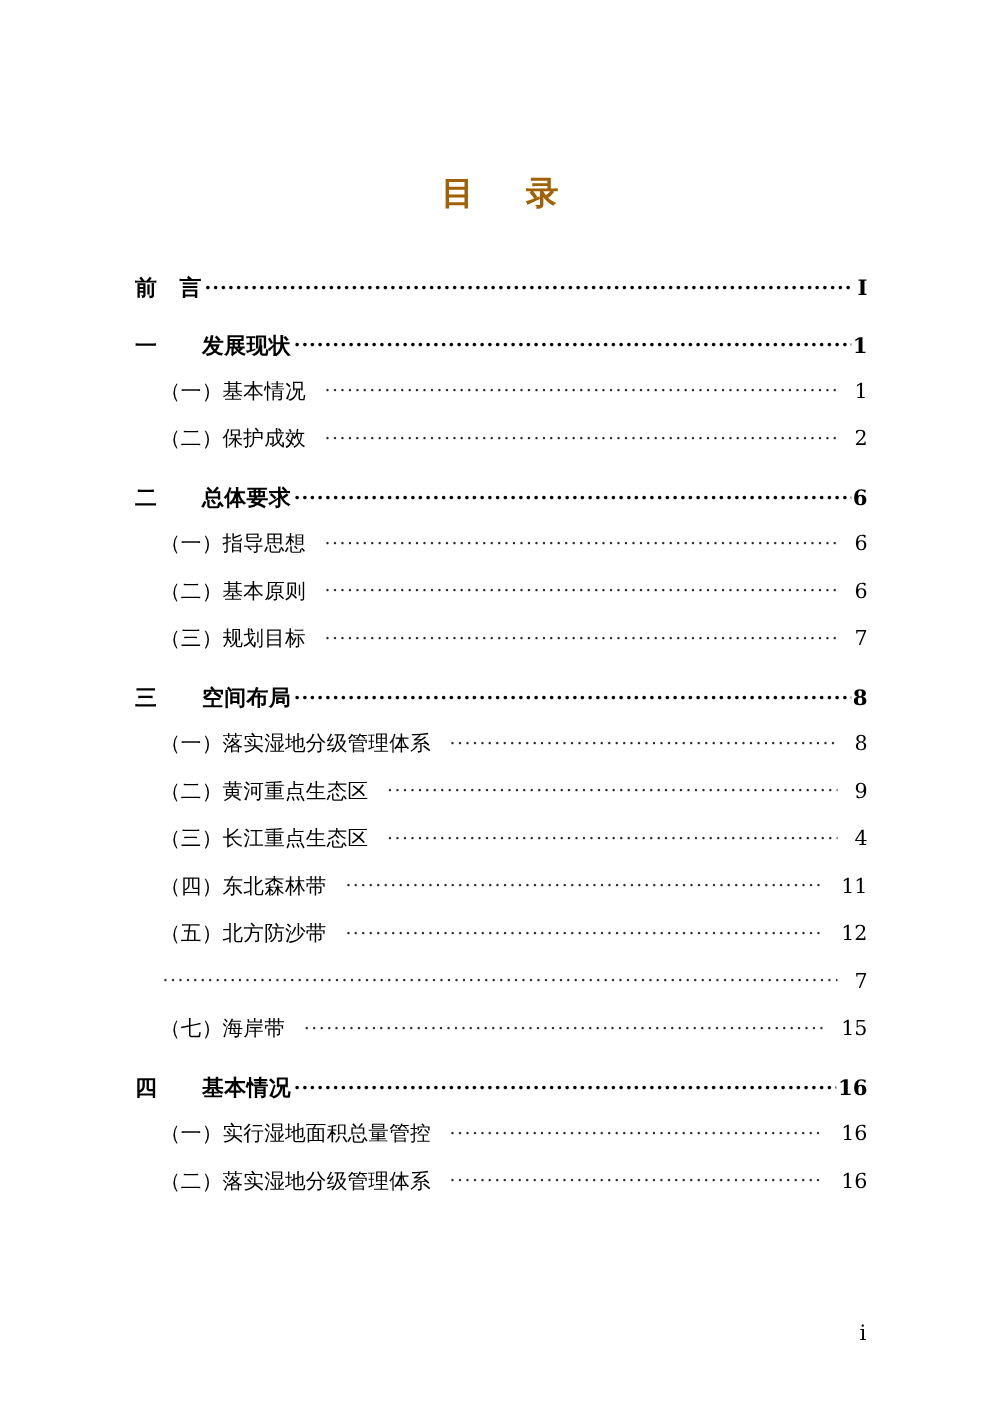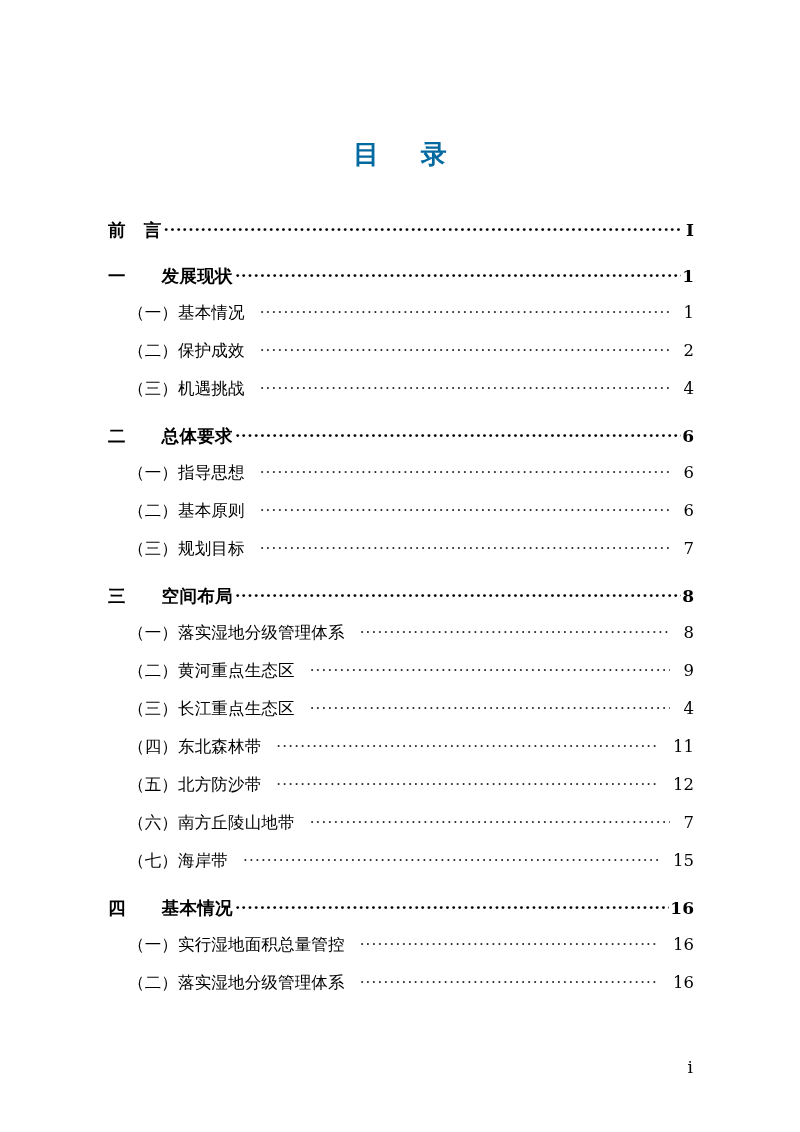--- a/index.html
+++ b/index.html
@@ -29,21 +29,21 @@
     position: absolute;
     left: 0;
     top: 137px;
     width: 800px;
     text-align: center;
     font-family: "Liberation Sans", "DejaVu Sans", sans-serif;
     font-weight: bold;
     font-size: 26px;
     letter-spacing: 0.30em;
     text-indent: 0.30em;
-    color: #0369a1;
+    color: #a16207;
   }
 
   
   .toc {
     position: absolute;
     left: 108px;
     top: 218px;
     width: 586px;
   }
 
@@ -157,80 +157,74 @@
       <div class="toc-row lv2">
         <span class="toc-label">（一）基本情况</span>
         <span class="toc-dots"></span>
         <span class="toc-page">1</span>
       </div>
       <div class="toc-row lv2">
         <span class="toc-label">（二）保护成效</span>
         <span class="toc-dots"></span>
         <span class="toc-page">2</span>
       </div>
-      <div class="toc-row lv2">
-        <span class="toc-label">（三）机遇挑战</span>
+      <div class="toc-row lv1">
+        <span class="toc-label">二　　总体要求</span>
+        <span class="toc-dots"></span>
+        <span class="toc-page">6</span>
+      </div>
+      <div class="toc-row lv2">
+        <span class="toc-label">（一）指导思想</span>
+        <span class="toc-dots"></span>
+        <span class="toc-page">6</span>
+      </div>
+      <div class="toc-row lv2">
+        <span class="toc-label">（二）基本原则</span>
+        <span class="toc-dots"></span>
+        <span class="toc-page">6</span>
+      </div>
+      <div class="toc-row lv2">
+        <span class="toc-label">（三）规划目标</span>
+        <span class="toc-dots"></span>
+        <span class="toc-page">7</span>
+      </div>
+      <div class="toc-row lv1">
+        <span class="toc-label">三　　空间布局</span>
+        <span class="toc-dots"></span>
+        <span class="toc-page">8</span>
+      </div>
+      <div class="toc-row lv2">
+        <span class="toc-label">（一）落实湿地分级管理体系</span>
+        <span class="toc-dots"></span>
+        <span class="toc-page">8</span>
+      </div>
+      <div class="toc-row lv2">
+        <span class="toc-label">（二）黄河重点生态区</span>
+        <span class="toc-dots"></span>
+        <span class="toc-page">9</span>
+      </div>
+      <div class="toc-row lv2">
+        <span class="toc-label">（三）长江重点生态区</span>
         <span class="toc-dots"></span>
         <span class="toc-page">4</span>
       </div>
-      <div class="toc-row lv1">
-        <span class="toc-label">二　　总体要求</span>
-        <span class="toc-dots"></span>
-        <span class="toc-page">6</span>
-      </div>
-      <div class="toc-row lv2">
-        <span class="toc-label">（一）指导思想</span>
-        <span class="toc-dots"></span>
-        <span class="toc-page">6</span>
-      </div>
-      <div class="toc-row lv2">
-        <span class="toc-label">（二）基本原则</span>
-        <span class="toc-dots"></span>
-        <span class="toc-page">6</span>
-      </div>
-      <div class="toc-row lv2">
-        <span class="toc-label">（三）规划目标</span>
+      <div class="toc-row lv2">
+        <span class="toc-label">（四）东北森林带</span>
+        <span class="toc-dots"></span>
+        <span class="toc-page">11</span>
+      </div>
+      <div class="toc-row lv2">
+        <span class="toc-label">（五）北方防沙带</span>
+        <span class="toc-dots"></span>
+        <span class="toc-page">12</span>
+      </div>
+      <div class="toc-row lv2">
         <span class="toc-dots"></span>
         <span class="toc-page">7</span>
       </div>
-      <div class="toc-row lv1">
-        <span class="toc-label">三　　空间布局</span>
-        <span class="toc-dots"></span>
-        <span class="toc-page">8</span>
-      </div>
-      <div class="toc-row lv2">
-        <span class="toc-label">（一）落实湿地分级管理体系</span>
-        <span class="toc-dots"></span>
-        <span class="toc-page">8</span>
-      </div>
-      <div class="toc-row lv2">
-        <span class="toc-label">（二）黄河重点生态区</span>
-        <span class="toc-dots"></span>
-        <span class="toc-page">9</span>
-      </div>
-      <div class="toc-row lv2">
-        <span class="toc-label">（三）长江重点生态区</span>
-        <span class="toc-dots"></span>
-        <span class="toc-page">4</span>
-      </div>
-      <div class="toc-row lv2">
-        <span class="toc-label">（四）东北森林带</span>
-        <span class="toc-dots"></span>
-        <span class="toc-page">11</span>
-      </div>
-      <div class="toc-row lv2">
-        <span class="toc-label">（五）北方防沙带</span>
-        <span class="toc-dots"></span>
-        <span class="toc-page">12</span>
-      </div>
-      <div class="toc-row lv2">
-        <span class="toc-label">（六）南方丘陵山地带</span>
-        <span class="toc-dots"></span>
-        <span class="toc-page">7</span>
-      </div>
       <div class="toc-row lv2">
         <span class="toc-label">（七）海岸带</span>
         <span class="toc-dots"></span>
         <span class="toc-page">15</span>
       </div>
       <div class="toc-row lv1">
         <span class="toc-label">四　　基本情况</span>
         <span class="toc-dots"></span>
         <span class="toc-page">16</span>
       </div>

